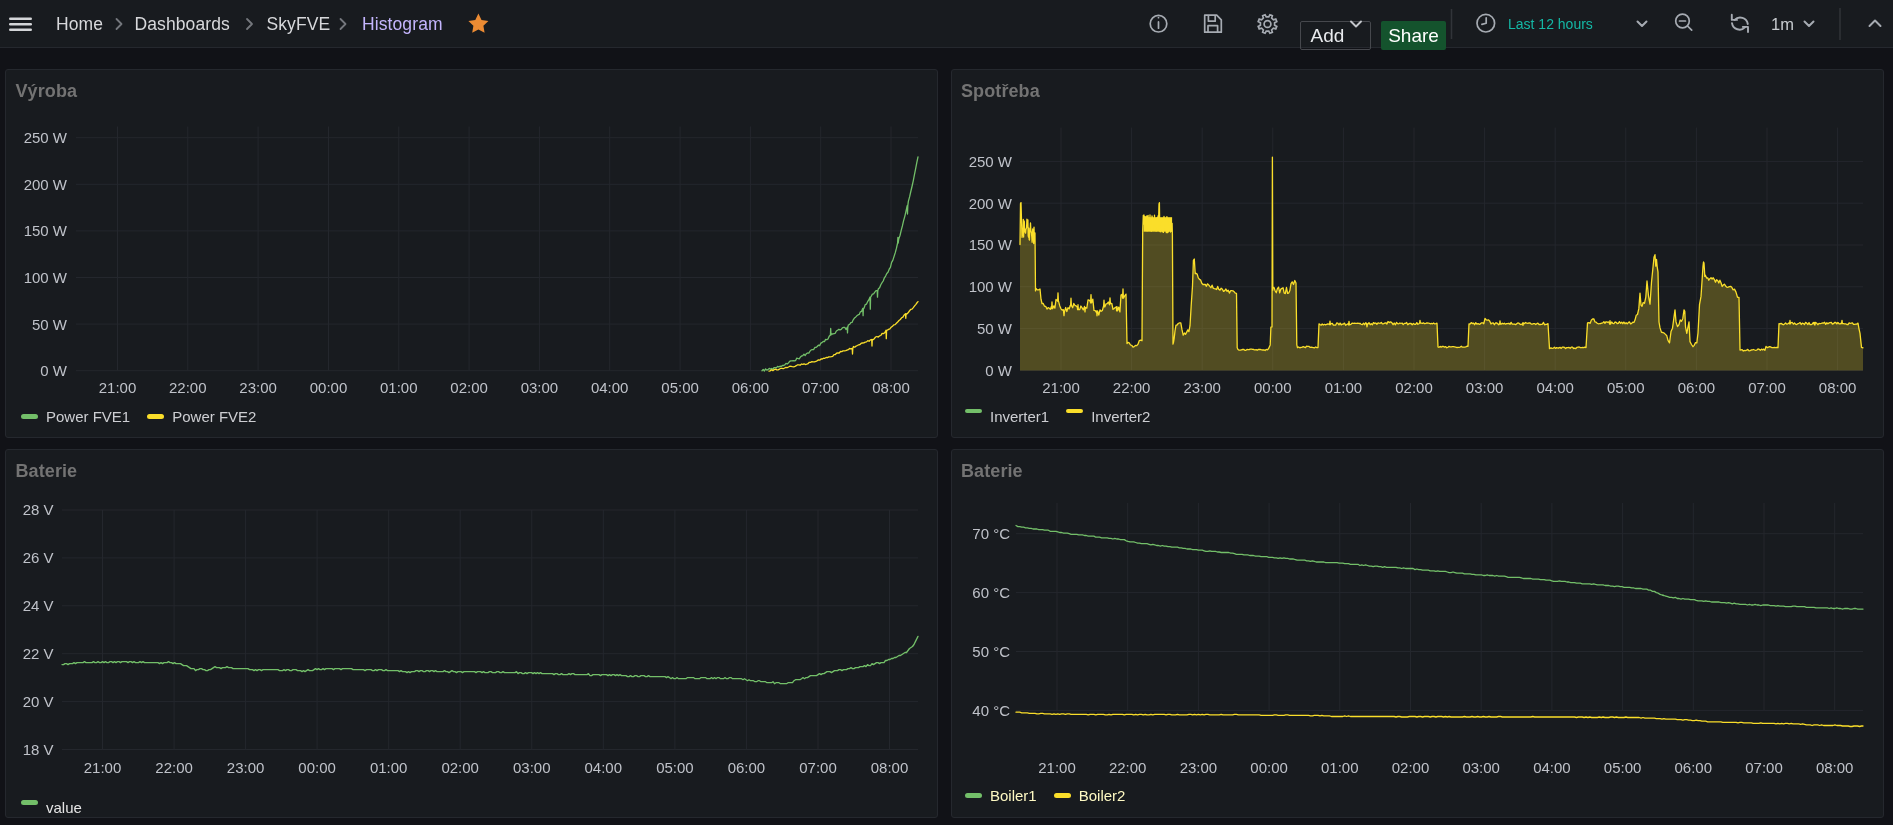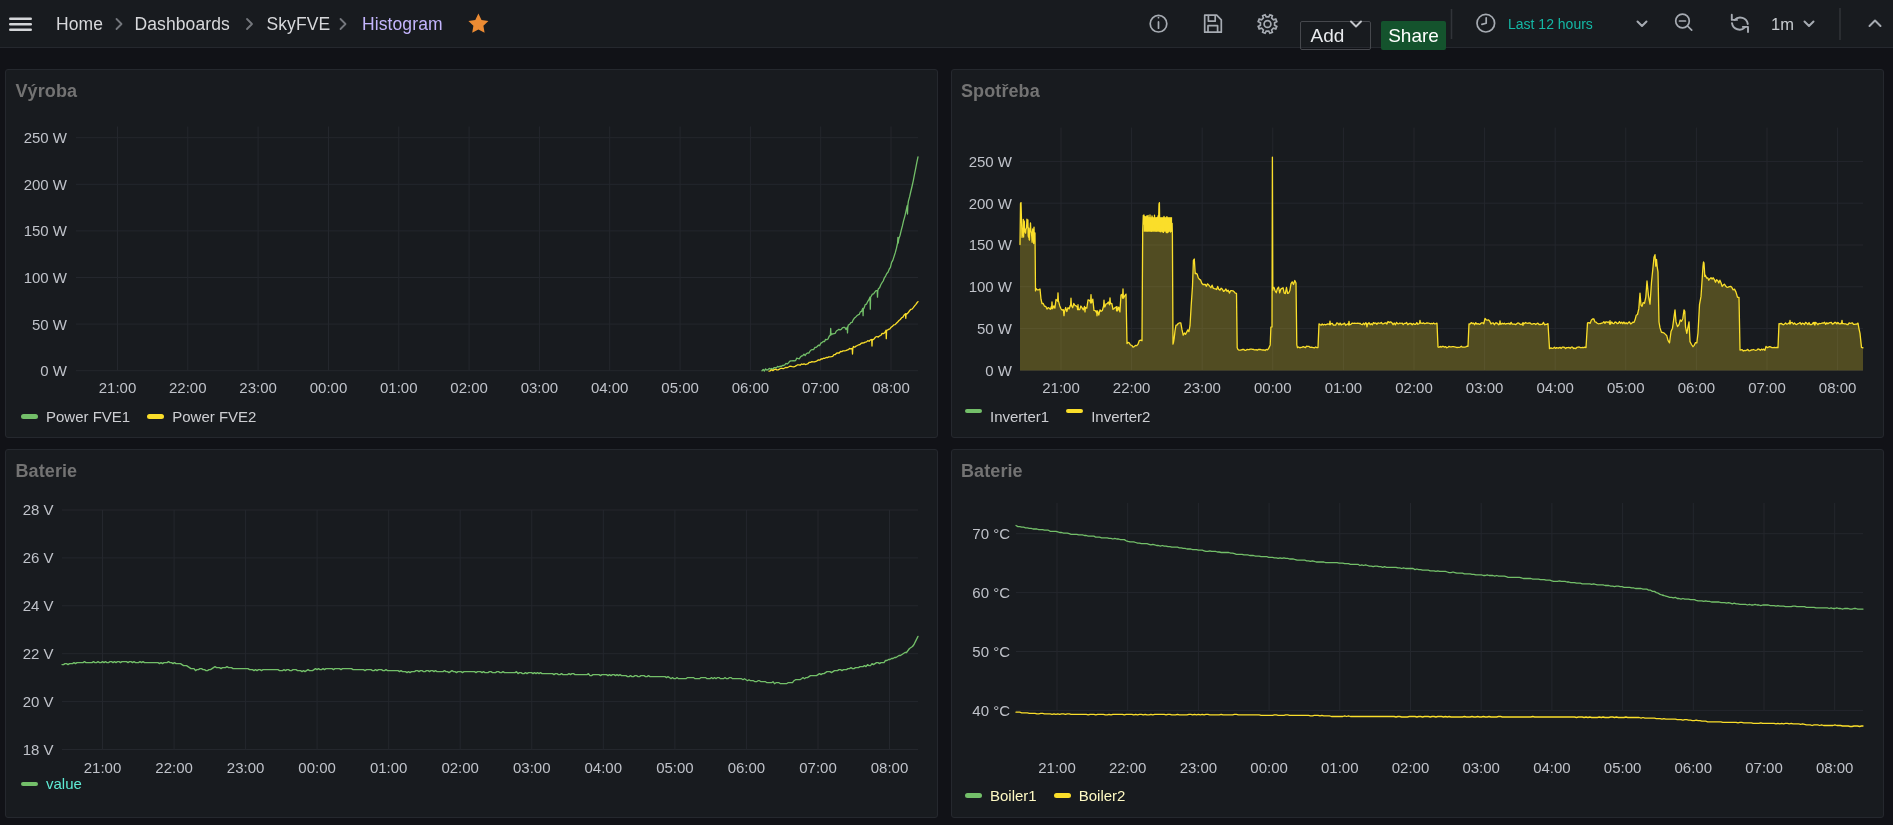--- a/index.html
+++ b/index.html
@@ -241,21 +241,21 @@
     <span style="margin-right:17px;margin-top:-1px">Power FVE1</span>
     <span style="display:inline-block;width:17px;height:4.5px;border-radius:2.5px;background:#fade2a;margin-right:8px"></span>
     <span style="margin-right:9px;margin-top:-1px">Power FVE2</span>
   </div>
 <div style="position:absolute;left:965px;top:408.5px;height:16px;display:flex;font-size:15px;color:#cdced2">
     <span style="display:inline-block;width:17px;height:4.5px;border-radius:2.5px;background:#73bf69;margin-right:8px"></span>
     <span style="margin-right:17px;margin-top:-1px">Inverter1</span>
     <span style="display:inline-block;width:17px;height:4.5px;border-radius:2.5px;background:#fade2a;margin-right:8px"></span>
     <span style="margin-right:17px;margin-top:-1px">Inverter2</span>
   </div>
-<div style="position:absolute;left:21px;top:776px;height:16px;display:flex;align-items:center;font-size:15px;color:#5eead4">
+<div style="position:absolute;left:21px;top:800px;height:16px;display:flex;font-size:15px;color:#e5e5e5">
     <span style="display:inline-block;width:17px;height:4.5px;border-radius:2.5px;background:#73bf69;margin-right:8px"></span>
     <span style="margin-right:17px;margin-top:-1px">value</span>
   </div>
 <div style="position:absolute;left:965px;top:787.5px;height:16px;display:flex;align-items:center;font-size:15px;color:#fef9c3">
     <span style="display:inline-block;width:17px;height:4.5px;border-radius:2.5px;background:#73bf69;margin-right:8px"></span>
     <span style="margin-right:17px;margin-top:-1px">Boiler1</span>
     <span style="display:inline-block;width:17px;height:4.5px;border-radius:2.5px;background:#fade2a;margin-right:8px"></span>
     <span style="margin-right:17px;margin-top:-1px">Boiler2</span>
   </div>
 

